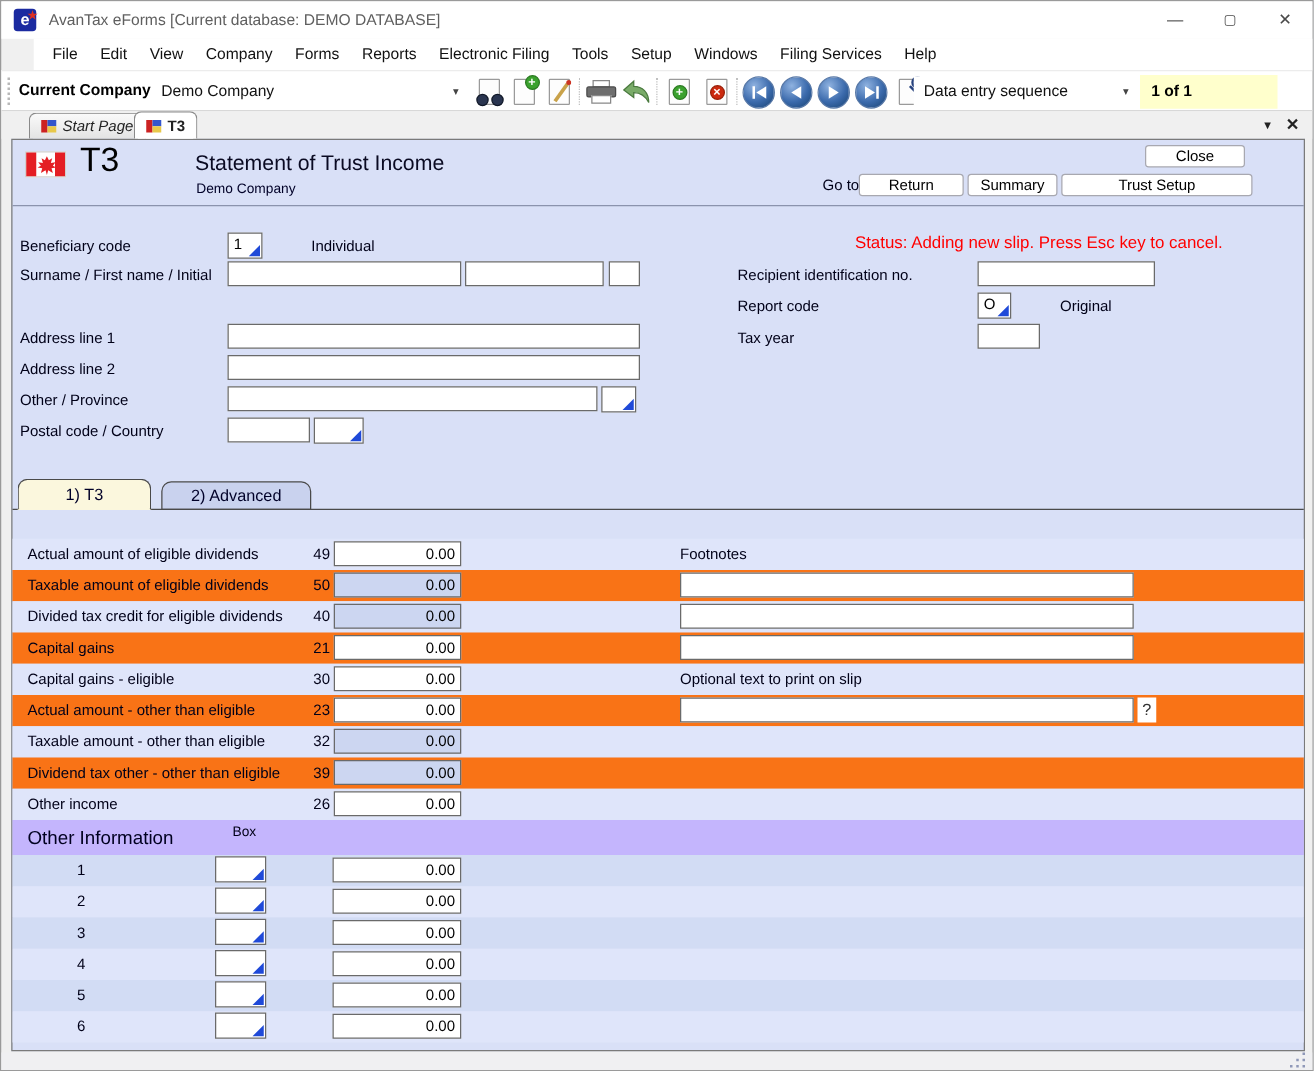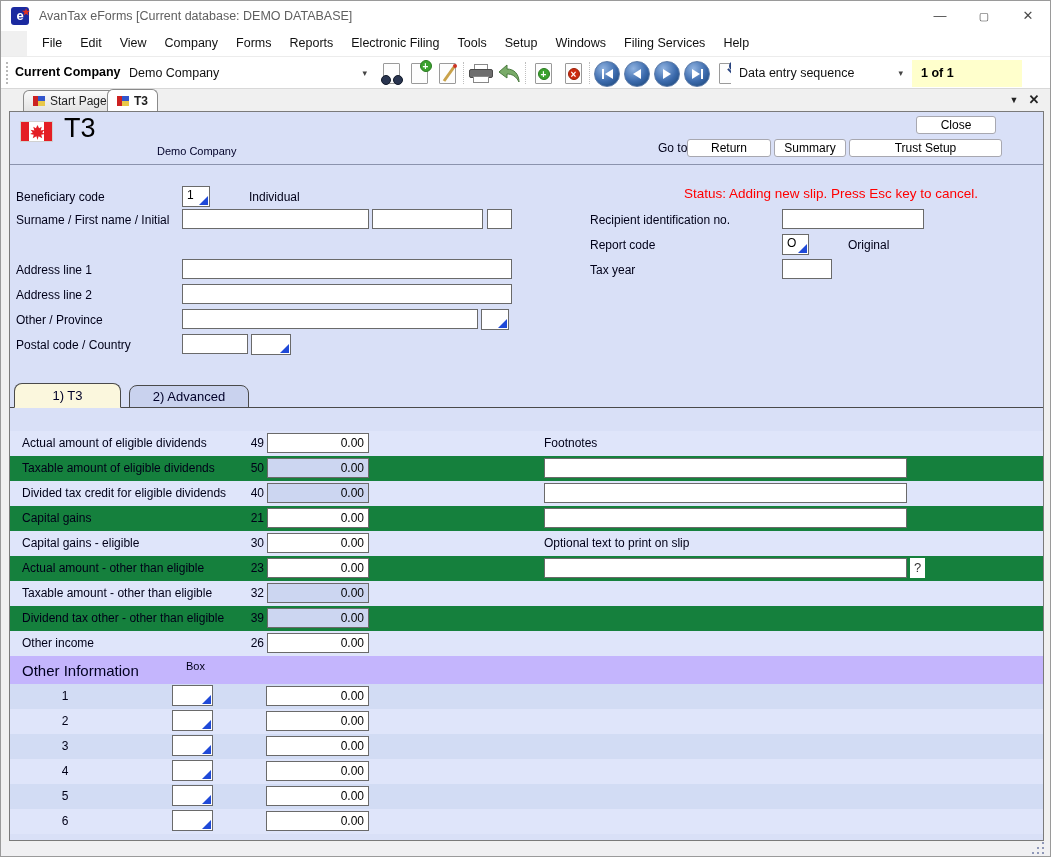--- a/index.html
+++ b/index.html
@@ -44,21 +44,21 @@
 .tri-l { width:0; height:0; border-top:5px solid transparent; border-bottom:5px solid transparent; border-right:8px solid #fff; }
 .tri-r { width:0; height:0; border-top:5px solid transparent; border-bottom:5px solid transparent; border-left:8px solid #fff; }
 .nbar { width:2px; height:10px; background:#fff; }
 .mag { position:absolute; top:-3px; right:-4px; width:10px; height:10px; border:2px solid #27427e; border-radius:50%; background:rgba(255,255,255,.6); }
 .mag::after { content:""; position:absolute; left:-4px; bottom:-3px; width:6px; height:2px; background:#27427e; transform:rotate(45deg); }
 
 
 .tabstrip { position:absolute; left:0; top:88px; width:100%; height:22px; background:#f0f0f0; }
 .doctab { position:absolute; height:21px; top:1px; border:1px solid #8a8a8a; border-bottom:none; border-radius:6px 6px 0 0; background:linear-gradient(#fafafa,#e3e3e3); display:flex; align-items:center; padding:0 9px; gap:5px; font-size:12px; color:#222; }
 .doctab.active { top:0; height:22px; background:#fff; z-index:2; font-weight:bold; }
-#tabStart { left:22px; } #tabT3 { left:106px; }
+#tabStart { left:22px;font-style:italic; } #tabT3 { left:106px; }
 .tabicon { position:relative; width:12px; height:10px; flex:none; }
 .tabicon .a { position:absolute; left:0; top:0; width:5px; height:10px; background:#cc2222; }
 .tabicon .b { position:absolute; left:5px; top:0; width:7px; height:5px; background:#3355cc; }
 .tabicon .c { position:absolute; left:5px; top:5px; width:7px; height:5px; background:#e8c84a; }
 .strip-ico { position:absolute; top:0; height:22px; line-height:22px; color:#222; text-align:center; }
 #stripChevron { right:28px; width:16px; font-size:9px; }
 #stripClose { right:8px; width:16px; font-size:13px; font-weight:bold; }
 
 
 .formwrap { position:absolute; left:8px; top:110px; width:1035px; height:730px; background:#d9e0f7; border:1px solid #7a7a7a; }
@@ -86,21 +86,21 @@
 
 
 .subtab { position:absolute; border:1px solid #4a4a4a; border-radius:8px 8px 0 0; font-size:13px; color:#000028; text-align:center; }
 #subT3 { left:4px; top:271px; width:107px; height:25px; background:#fbf7dd; line-height:24px; z-index:2; border-bottom:1px solid #fbf7dd; }
 #subAdv { left:119px; top:273px; width:120px; height:23px; background:#c9d2ee; line-height:21px; }
 .subtab-line { position:absolute; left:0; top:295px; width:100%; border-top:1px solid #4a4a4a; }
 
 
 #slipRows { position:absolute; left:0; top:319px; width:100%; }
 .srow { position:relative; height:25px; }
-.srow.light { background:#dfe5fa; } .srow.dark { background:#15803d; }
+.srow.light { background:#dfe5fa; } .srow.dark { background:#f97316; }
 .s-label { position:absolute; left:12px; top:5px; font-size:12px; color:#000018; }
 .s-box { position:absolute; left:232px; top:5px; width:22px; text-align:right; font-size:12px; color:#000018; }
 .s-input { position:absolute; left:257px; top:2px; width:102px; height:20px; border:1px solid #6a6a6a; font-size:12px; text-align:right; padding:0 4px; font-family:"Liberation Sans",sans-serif; }
 .s-input.rw { background:#fff; } .s-input.ro { background:#ccd6f1; }
 .r-label { position:absolute; left:534px; top:5px; font-size:12px; color:#000018; }
 .r-input { position:absolute; left:534px; top:2px; width:363px; height:20px; background:#fff; border:1px solid #6a6a6a; font-size:12px; padding:0 4px; font-family:"Liberation Sans",sans-serif; }
 .r-help { position:absolute; left:900px; top:2px; width:15px; height:20px; background:#fff; color:#333; font-size:13px; text-align:center; line-height:20px; }
 
 
 #oiHeader { position:absolute; left:0; top:544px; width:100%; height:28px; background:#c4b5fd; }
@@ -258,20 +258,21 @@
 
   <div class="formwrap">
     <div class="flag">
       <span class="bar l"></span>
         <span class="bar r"></span>
       <svg width="17" height="19" viewBox="0 0 32 32">
           <path d="M16 2 L19 8 L24 5 L22 12 L29 11 L25 16 L30 19 L23 20 L25 27 L18 23 L16 30 L14 23 L7 27 L9 20 L2 19 L7 16 L3 11 L10 12 L8 5 L13 8 Z" fill="#e41e24"></path>
         </svg>
     </div>
     <div class="formcode">T3</div>
+    <div class="formtitle">Statement of Trust Income</div>
     <div class="formcompany">Demo Company</div>
     <div class="btn" id="btnClose">Close</div>
     <div class="gotolabel">Go to</div>
     <div class="btn" id="btnReturn">Return</div>
     <div class="btn" id="btnSummary">Summary</div>
     <div class="btn" id="btnTrust">Trust Setup</div>
     <div class="hdr-sep"></div>
 
     <div class="status">Status: Adding new slip. Press Esc key to cancel.</div>
 

